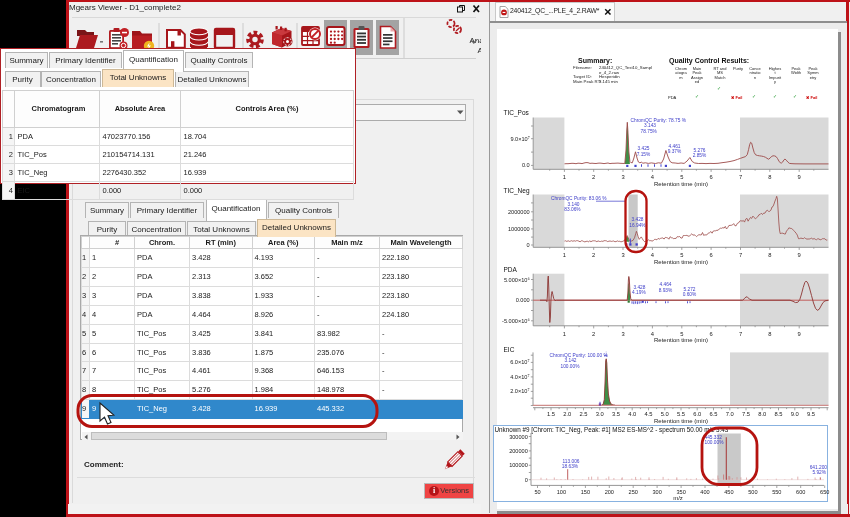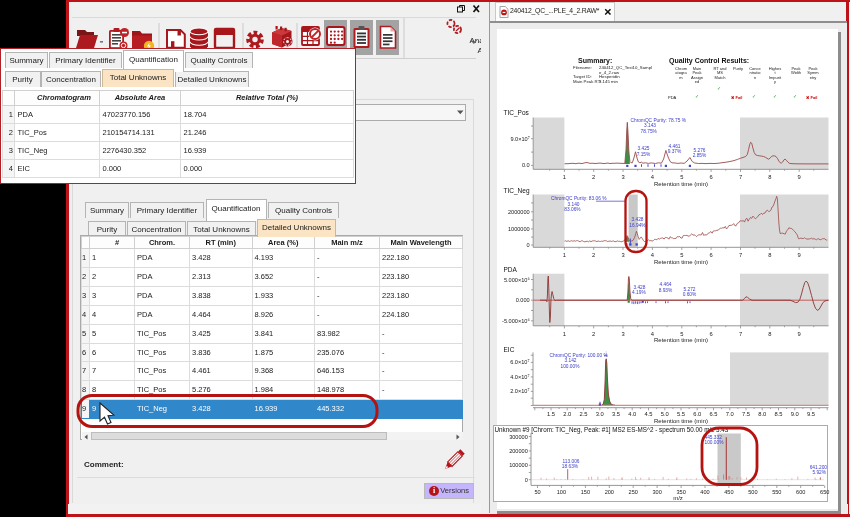--- a/index.html
+++ b/index.html
@@ -14,35 +14,36 @@
   #mt { border-collapse:collapse; table-layout:fixed; width:381px; font-size:7.5px; color:#1a1a1a; }
   #mt td { border:1px solid #dcdcdc; padding:0 0 0 2px; height:17.9px; line-height:17.9px;
     overflow:hidden; white-space:nowrap; }
   #mt tr.hd td { height:11.5px; line-height:11.5px; font-weight:bold; text-align:center; padding:0;
     border-color:#d0d0d0; background:#fdfdfd; }
   #mt td.rn { padding:0; background:#f5f5f5; }
   #mt tr.selrow td { background:#3088cb; color:#fff; border-color:#3088cb; }
   #mt tr.selrow td.rn { background:#f5f5f5; color:#1a1a1a; }
   #ot { border-collapse:collapse; table-layout:fixed; width:351px; font-size:7.5px; color:#1a1a1a; }
   #ot td { border:1px solid #dcdcdc; padding:0 0 0 2.5px; height:17px; line-height:17px; overflow:hidden; white-space:nowrap; }
-  #ot tr.hd td { height:14px; line-height:14px; font-weight:bold; text-align:center; padding:0; border-color:#d0d0d0; background:#fdfdfd;font-style:italic; }
+  #ot tr.hd td { height:14px; line-height:14px; font-weight:bold; text-align:center; padding:11px; border-color:#d0d0d0; background:#fdfdfd; }
   #ot td.rn { padding:0; background:#f5f5f5; text-align:right; padding-right:1px; }
   .tiny { font-size:8px; transform-origin:0 0; position:absolute; white-space:nowrap; color:#222; }
 </style>
 </head>
 <body>
 <div id="stage">
 
   <div class="abs" style="left:66px;top:0;width:784px;height:517px;background:#f0f0f0;"></div>
 
   <div class="abs" style="left:66px;top:0;width:784px;height:2px;background:#bd1218;"></div>
   <div class="abs" style="left:66px;top:0;width:2.5px;height:516px;background:#bd1218;"></div>
   <div class="abs" style="left:846px;top:0;width:3px;height:517px;background:#bd1218;"></div>
   <div class="abs" style="left:66px;top:514px;width:784px;height:3px;background:#bd1218;"></div>
 
+  <div class="abs" style="left:69px;top:2.5px;width:300px;height:14px;font-size:8px;color:#222;">Mgears Viewer - D1_complete2</div>
 
   <svg class="abs" style="left:455px;top:3.5px;" width="28" height="10" viewBox="0 0 28 10">
     <rect x="2.5" y="3" width="5" height="5" fill="none" stroke="#111" stroke-width="1"></rect>
     <path d="M4.5 3 v-1.5 h5 v5 h-1.5" fill="none" stroke="#111" stroke-width="1"></path>
     <path d="M18.5 1.5 L24 8 M24 1.5 L18.5 8" stroke="#111" stroke-width="1.7"></path>
   </svg>
 
   <div class="abs" style="left:72px;top:17px;width:404px;height:1px;background:#d9d9d9;"></div>
   <div class="abs" style="left:72px;top:57.5px;width:404px;height:1px;background:#cfcfcf;"></div>
 
@@ -324,21 +325,21 @@
   <svg id="pencil" class="abs" style="left:441px;top:449px;" width="24" height="24" viewBox="0 0 24 24">
     <g transform="rotate(45 12 12)">
       <rect x="8.9" y="-1.5" width="6.2" height="3" fill="#b3151a"></rect>
       <rect x="8.9" y="2" width="6.2" height="14.5" fill="#fff" stroke="#b3151a" stroke-width="1.1"></rect>
       <path d="M10.9 2 v14.5 M13.1 2 v14.5" stroke="#b3151a" stroke-width="0.7"></path>
       <path d="M8.9 16.5 h6.2 L12 23.5 z" fill="#b3151a"></path>
       <path d="M11 20.8 L12 23.2 L13 20.8 L12 19.4 z" fill="#fff"></path>
     </g>
   </svg>
   <div class="abs" style="left:77px;top:477px;width:398px;height:1px;background:#dcdcdc;"></div>
-  <div class="abs" style="left:424px;top:483px;width:50px;height:16px;background:#c4b5fd;border:1px solid #b9b9b9;font-size:7.5px;color:#333;text-align:right;line-height:14px;padding-right:4px;">Versions</div>
+  <div class="abs" style="left:424px;top:483px;width:50px;height:16px;background:#ef4444;border:1px solid #b9b9b9;font-size:7.5px;color:#333;text-align:right;line-height:14px;padding-right:4px;">Versions</div>
   <div class="abs" style="left:429px;top:486px;width:10px;height:10px;border-radius:50%;background:#b51418;color:#fff;font-size:8px;font-weight:bold;text-align:center;line-height:10px;font-family:'Liberation Serif',serif;">i</div>
 
   <div class="abs" style="left:68px;top:503.5px;width:780px;height:10px;background:#f2f2f2;"></div>
 
   <div class="abs" style="left:481px;top:2px;width:365px;height:512px;background:#f0f0f0;"></div>
   <div class="abs" style="left:488.5px;top:2px;width:1.5px;height:511px;background:#9a9a9a;"></div>
 
   <div class="abs" style="left:490px;top:21px;width:357px;height:1.8px;background:#8e8e8e;"></div>
   <div class="abs" style="left:495px;top:2px;width:120px;height:19px;background:#fcfcfc;border:1px solid #c8c8c8;border-bottom:none;"></div>
   <div class="abs" style="left:510px;top:6.5px;width:100px;font-size:6.8px;letter-spacing:-0.2px;color:#222;white-space:nowrap;">240412_QC_...PLE_4_2.RAW*</div>
@@ -780,21 +781,21 @@
           <col style="width:12px">
           <col style="width:85px">
           <col style="width:81px">
           <col style="width:173px">
         </colgroup>
       <tbody>
           <tr class="hd">
             <td></td>
             <td style="padding-left:14px">Chromatogram</td>
             <td>Absolute Area</td>
-            <td>Relative Total (%)</td>
+            <td>Controls Area (%)</td>
           </tr>
       <tr>
             <td class="rn">1</td>
             <td>PDA</td>
             <td>47023770.156</td>
             <td>18.704</td>
           </tr>
       <tr>
             <td class="rn">2</td>
             <td>TIC_Pos</td>

